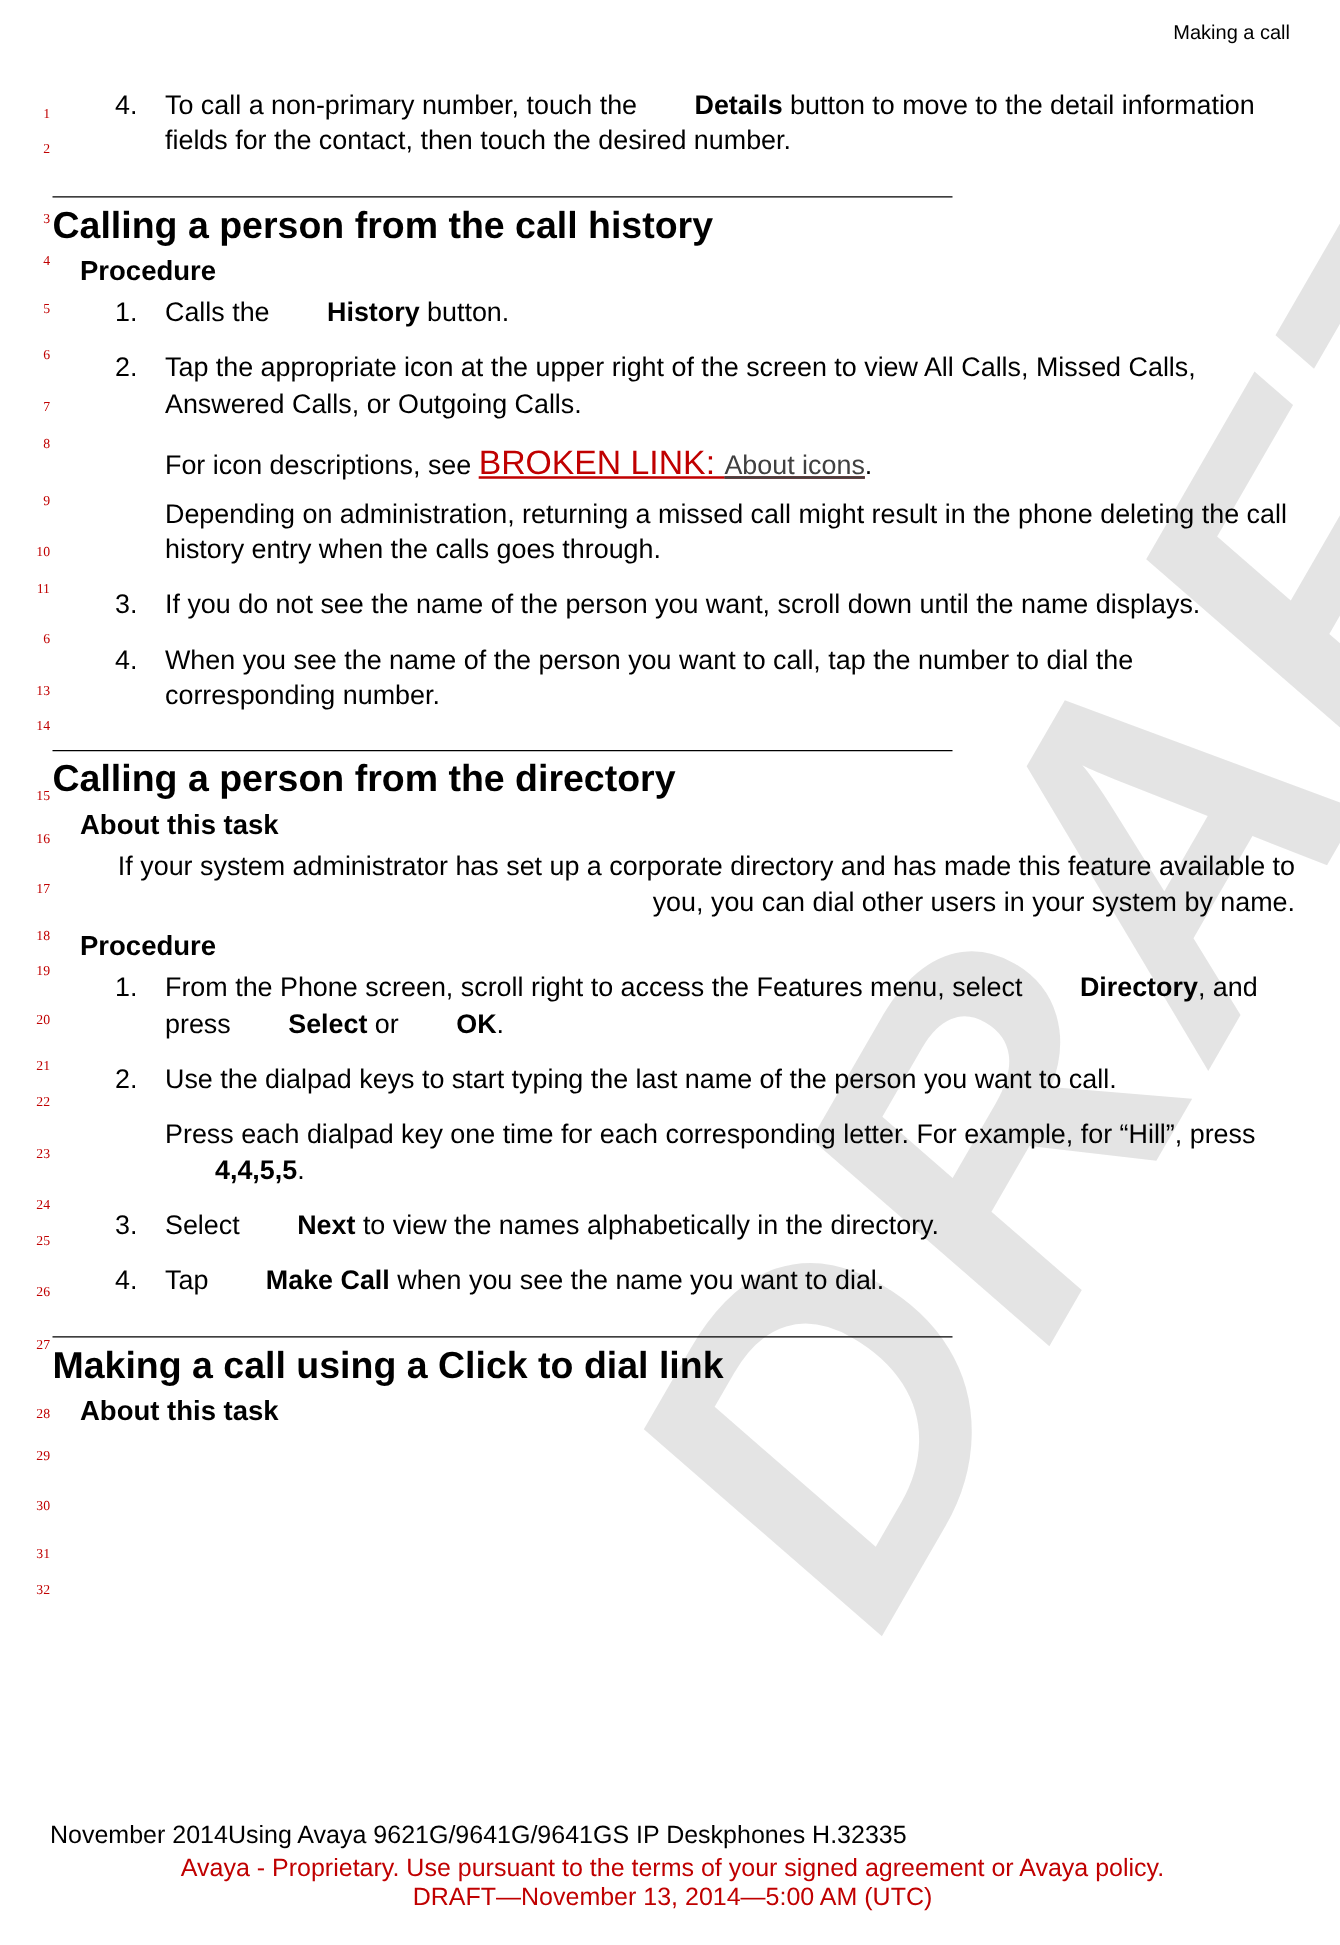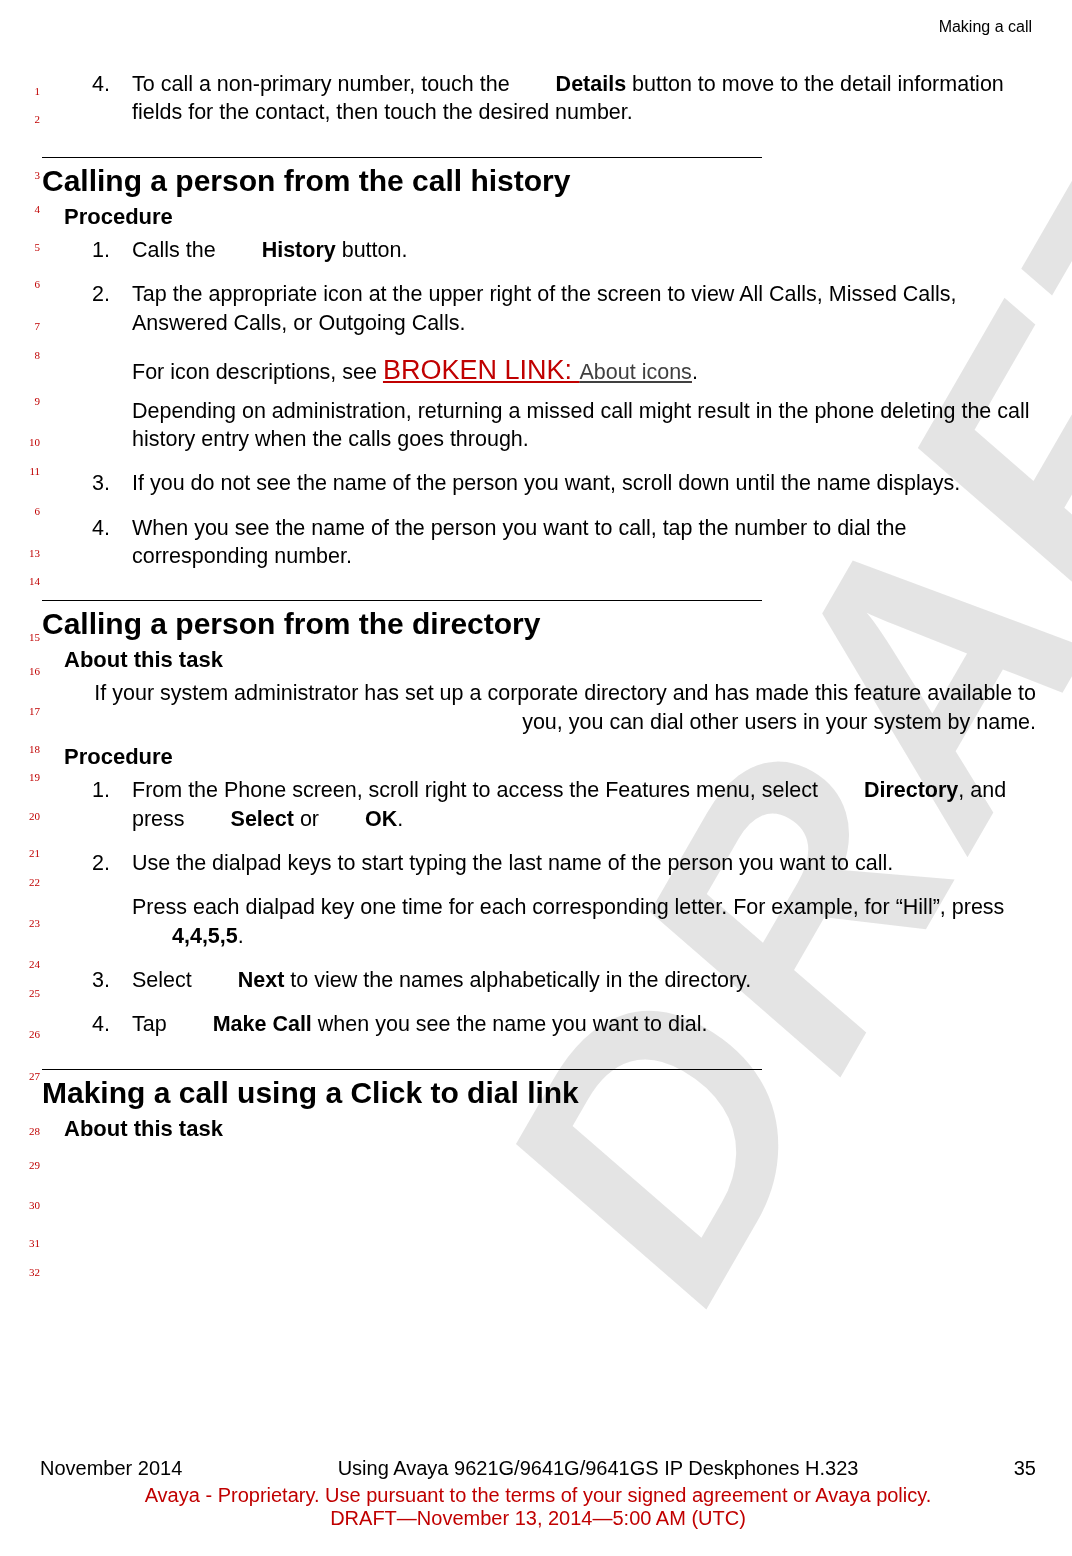--- a/index.html
+++ b/index.html
@@ -114,21 +114,21 @@
   }
   .footer {
     position: absolute;
     bottom: 26px;
     left: 40px;
     right: 36px;
     font-size: 20px;
   }
   .footer-row1 {
     display: flex;
-    justify-content: space-between;
+    justify-content: flex-start;
     margin-bottom: 4px;
   }
   .footer-center { text-align: center; color: #c00000; font-size: 20px; }
   .gap-top { margin-top: 16px; }
 </style>
 </head>
 <body>
 
 <div class="page">
   <div class="watermark">DRAFT</div>

